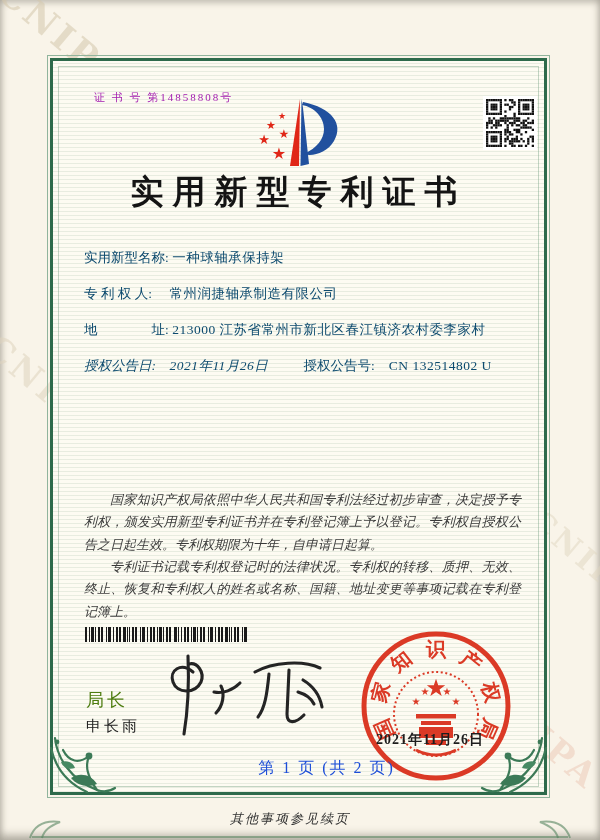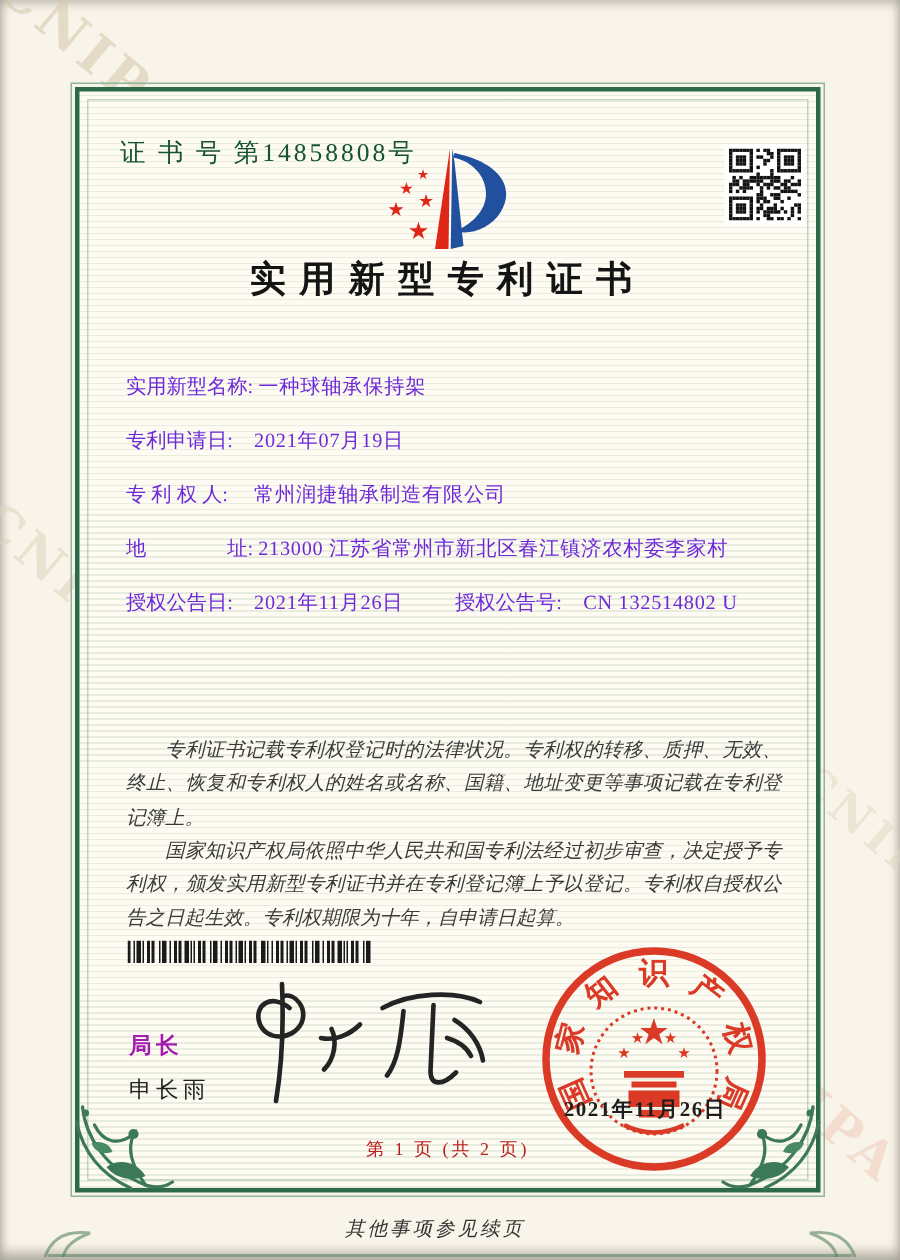--- a/index.html
+++ b/index.html
@@ -32,61 +32,61 @@
   }
   .frame-inner{
     position:absolute;left:5px;top:5px;right:5px;bottom:5px;
     border:1px solid rgba(125,165,135,.45);
   }
   .corner-flourish{position:absolute;width:78px;height:78px;}
   .fl-bl{left:-8px;bottom:-8px;}
   .fl-br{right:-8px;bottom:-8px;transform:scaleX(-1);}
   
   .cert-no{
-    position:absolute;left:80px;top:90px;font-size:17px;color:#14532d;
+    position:absolute;left:94px;top:90px;font-size:11px;color:#a21caf;
     letter-spacing:2px;
   }
   .logo{position:absolute;left:250px;top:88px;}
   .qr{position:absolute;left:483px;top:96px;background:#fff;padding:3px;}
   .title{
     position:absolute;left:50px;top:170px;width:497px;text-align:center;
-    font-size:24px;font-weight:700;color:#141414;letter-spacing:9px;
-  }
-  
-  .fields{position:absolute;left:84px;top:240px;width:440px;font-size:13.5px;color:#6d28d9;}
+    font-size:33px;font-weight:700;color:#141414;letter-spacing:9px;
+  }
+  
+  .fields{position:absolute;left:84px;top:240px;width:440px;font-size:13.5px;color:#0c4a6e;}
   .frow{height:36px;line-height:36px;white-space:nowrap;}
   .flabel{display:inline-block;min-width:82px;}
   .fvalue{letter-spacing:.5px;}
-  .fgroup1{display:inline-block;width:216px;}
+  .fgroup1{display:inline-block;width:216px;font-style:italic;}
   
   .paras{
     position:absolute;left:84px;top:489px;width:437px;
     font-size:13px;font-style:italic;color:#3a3a3a;line-height:1.72;
     text-align:justify;
   }
   .paras p{margin:0;text-indent:2em;}
   
   .barcode{position:absolute;left:85px;top:627px;}
   
-  .sig-title{position:absolute;left:86px;top:688px;font-size:15px;font-weight:700;
-    font-family:"Liberation Sans","DejaVu Sans",sans-serif;color:#a21caf;letter-spacing:3px;}
+  .sig-title{position:absolute;left:86px;top:688px;font-size:18px;font-weight:400;
+    font-family:"Liberation Sans","DejaVu Sans",sans-serif;color:#4d7c0f;letter-spacing:3px;}
   .sig-name{position:absolute;left:86px;top:717px;font-size:15px;font-weight:400;
     font-family:"Liberation Sans","DejaVu Sans",sans-serif;color:#222;letter-spacing:3px;}
   .sig-hand{position:absolute;left:155px;top:650px;}
   
   .seal{position:absolute;left:356px;top:626px;opacity:.93;}
   .seal-char{font-size:20px;font-weight:700;fill:#d92c17;text-anchor:middle;
     dominant-baseline:central;font-family:"Liberation Serif",serif;}
   .seal-date{
     position:absolute;left:358px;top:731px;width:144px;text-align:center;
     font-size:14px;font-weight:700;color:#1d1d1d;letter-spacing:1px;
   }
   .page-info{
     position:absolute;left:50px;top:758px;width:497px;text-align:center;
-    font-size:12px;color:#b91c1c;letter-spacing:2px;
+    font-size:16px;color:#1d4ed8;letter-spacing:2px;padding-left:28px;
   }
   .note{
     position:absolute;left:0;top:810px;width:580px;text-align:center;
     font-size:13px;font-style:italic;color:#333;letter-spacing:2px;
   }
   .next-edge{position:absolute;left:32px;top:836px;width:536px;height:2px;
     background:#55835f;opacity:.55;}
   .tip{position:absolute;width:40px;height:22px;}
   .tip-l{left:26px;top:818px;}
   .tip-r{right:26px;top:818px;transform:scaleX(-1);}
@@ -371,46 +371,42 @@
     </svg>
 
   <div class="title">实用新型专利证书</div>
 
   <div class="fields">
     <div class="frow">
       <span class="flabel">实用新型名称:</span>
       <span class="fvalue">一种球轴承保持架</span>
     </div>
     <div class="frow">
-      <span class="flabel">专利申请日:</span>
-      <span class="fvalue">2021年07月19日</span>
-    </div>
-    <div class="frow">
       <span class="flabel">专 利 权 人:</span>
       <span class="fvalue">常州润捷轴承制造有限公司</span>
     </div>
     <div class="frow">
       <span class="flabel">地　　　　址:</span>
       <span class="fvalue">213000 江苏省常州市新北区春江镇济农村委李家村</span>
     </div>
     <div class="frow">
       <span class="fgroup1">
         <span class="flabel">授权公告日:</span>
         <span class="fvalue">2021年11月26日</span>
       </span>
       <span>
         <span class="flabel">授权公告号:</span>
         <span class="fvalue">CN 132514802 U</span>
       </span>
     </div>
   </div>
 
   <div class="paras">
+    <p>国家知识产权局依照中华人民共和国专利法经过初步审查，决定授予专利权，颁发实用新型专利证书并在专利登记簿上予以登记。专利权自授权公告之日起生效。专利权期限为十年，自申请日起算。</p>
     <p>专利证书记载专利权登记时的法律状况。专利权的转移、质押、无效、终止、恢复和专利权人的姓名或名称、国籍、地址变更等事项记载在专利登记簿上。</p>
-    <p>国家知识产权局依照中华人民共和国专利法经过初步审查，决定授予专利权，颁发实用新型专利证书并在专利登记簿上予以登记。专利权自授权公告之日起生效。专利权期限为十年，自申请日起算。</p>
   </div>
 
   <svg class="barcode" id="barcode" width="168" height="15">
       <rect x="0" y="0" width="2" height="15" fill="#1a1a1a"></rect>
       <rect x="4" y="0" width="1" height="15" fill="#1a1a1a"></rect>
       <rect x="6" y="0" width="3" height="15" fill="#1a1a1a"></rect>
       <rect x="10" y="0" width="1" height="15" fill="#1a1a1a"></rect>
       <rect x="13" y="0" width="2" height="15" fill="#1a1a1a"></rect>
       <rect x="16" y="0" width="2" height="15" fill="#1a1a1a"></rect>
       <rect x="21" y="0" width="1" height="15" fill="#1a1a1a"></rect>

